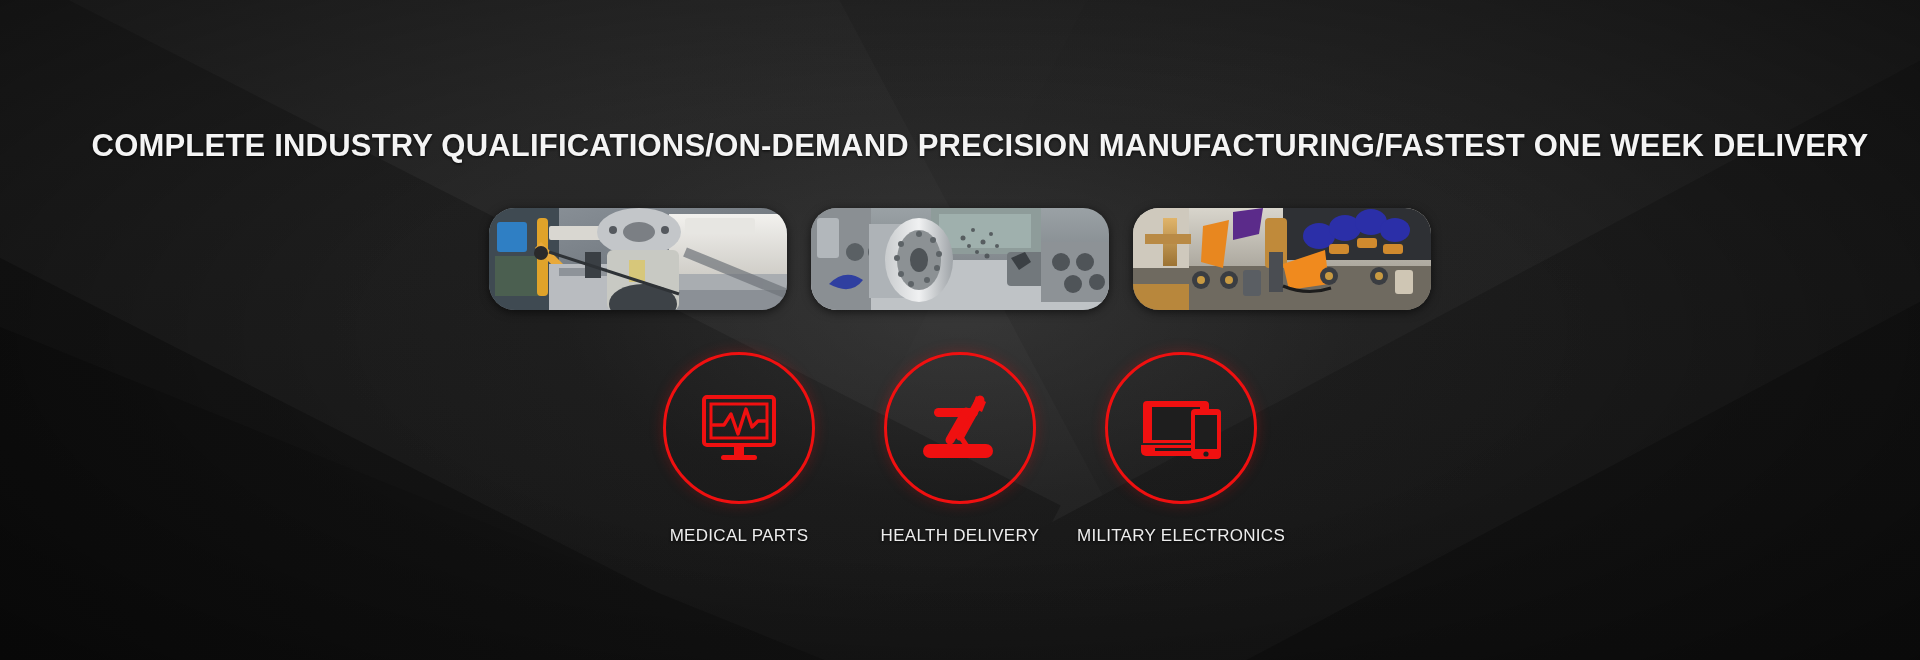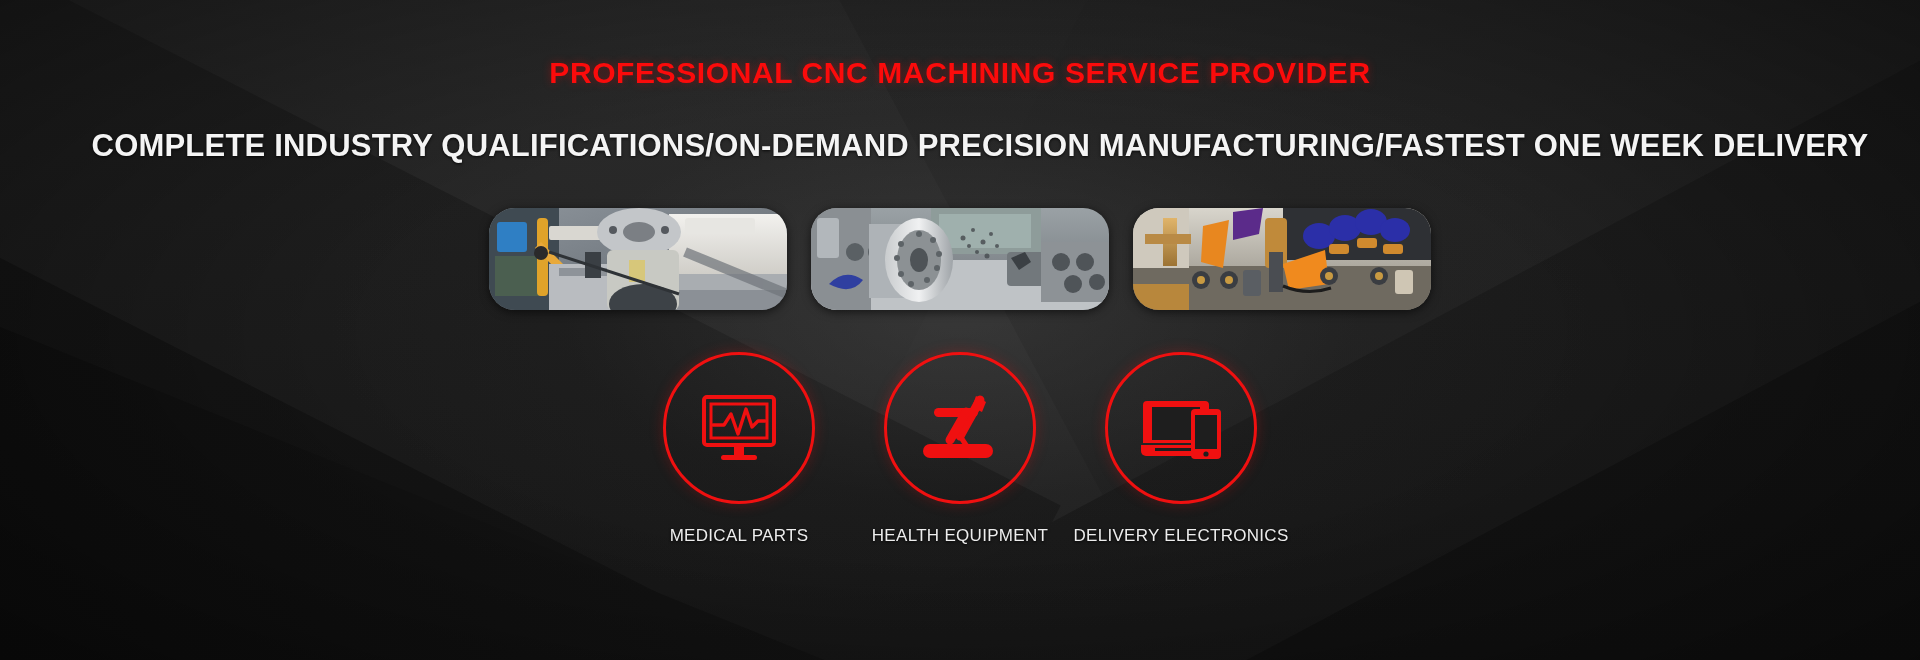--- a/index.html
+++ b/index.html
@@ -159,21 +159,20 @@
     <div class="facet f4"></div>
     <div class="facet f5"></div>
     <div class="facet f6"></div>
     <div class="facet f7"></div>
     <div class="glow"></div>
     <div class="vignette"></div>
   </div>
 
   <div class="content">
 
-    <div class="headline">PROFESSIONAL CNC MACHINING SERVICE PROVIDER</div>
     <div class="subhead">COMPLETE INDUSTRY QUALIFICATIONS/ON-DEMAND PRECISION MANUFACTURING/FASTEST ONE WEEK DELIVERY</div>
 
     <div class="photos">
 
       <div class="photo">
         <svg viewBox="0 0 298 102" preserveAspectRatio="none" aria-hidden="true">
           <defs>
             <linearGradient id="p1bg" x1="0" y1="0" x2="1" y2="1">
               <stop offset="0" stop-color="#8d949b"></stop>
                 <stop offset="1" stop-color="#5d646b"></stop>
@@ -346,36 +345,36 @@
             <svg width="80" height="72" viewBox="0 0 80 72" fill="none" aria-hidden="true">
               <path d="M56 4 l10 6 -4 10 -10 -5 Z" fill="#f01010"></path>
               <path d="M60 8 L40 44" stroke="#f01010" stroke-width="9" stroke-linecap="round"></path>
               <rect x="14" y="16" width="44" height="9" rx="4.5" fill="#f01010"></rect>
               <path d="M46 20 L30 48" stroke="#f01010" stroke-width="9" stroke-linecap="round"></path>
               <path d="M40 44 L52 62" stroke="#f01010" stroke-width="5" stroke-linecap="round"></path>
               <rect x="3" y="52" width="70" height="14" rx="7" fill="#f01010"></rect>
             </svg>
           </span>
         </div>
-        <div class="icon-label">HEALTH EQUIPMENT</div>
+        <div class="icon-label">HEALTH DELIVERY</div>
       </div>
 
       <div class="icon-cell">
         <div class="circle">
           <span>
             <svg width="84" height="66" viewBox="0 0 84 66" fill="none" aria-hidden="true">
               <path d="M8 6 h58 a4 4 0 0 1 4 4 v38 h-66 v-38 a4 4 0 0 1 4 -4 Z" fill="#f01010"></path>
               <rect x="13" y="12" width="48" height="33" fill="#1e1e1e"></rect>
               <path d="M2 50 h72 v6 a5 5 0 0 1 -5 5 H7 a5 5 0 0 1 -5 -5 Z" fill="#f01010"></path>
               <rect x="16" y="53" width="44" height="3" fill="#1e1e1e"></rect>
               <rect x="52" y="14" width="30" height="50" rx="4" fill="#f01010"></rect>
               <rect x="56" y="20" width="22" height="34" fill="#1e1e1e"></rect>
               <circle cx="67" cy="59" r="2.6" fill="#1e1e1e"></circle>
             </svg>
           </span>
         </div>
-        <div class="icon-label">DELIVERY ELECTRONICS</div>
+        <div class="icon-label">MILITARY ELECTRONICS</div>
       </div>
 
 
     </div>
   </div>
 </div>
 
 </body></html>

